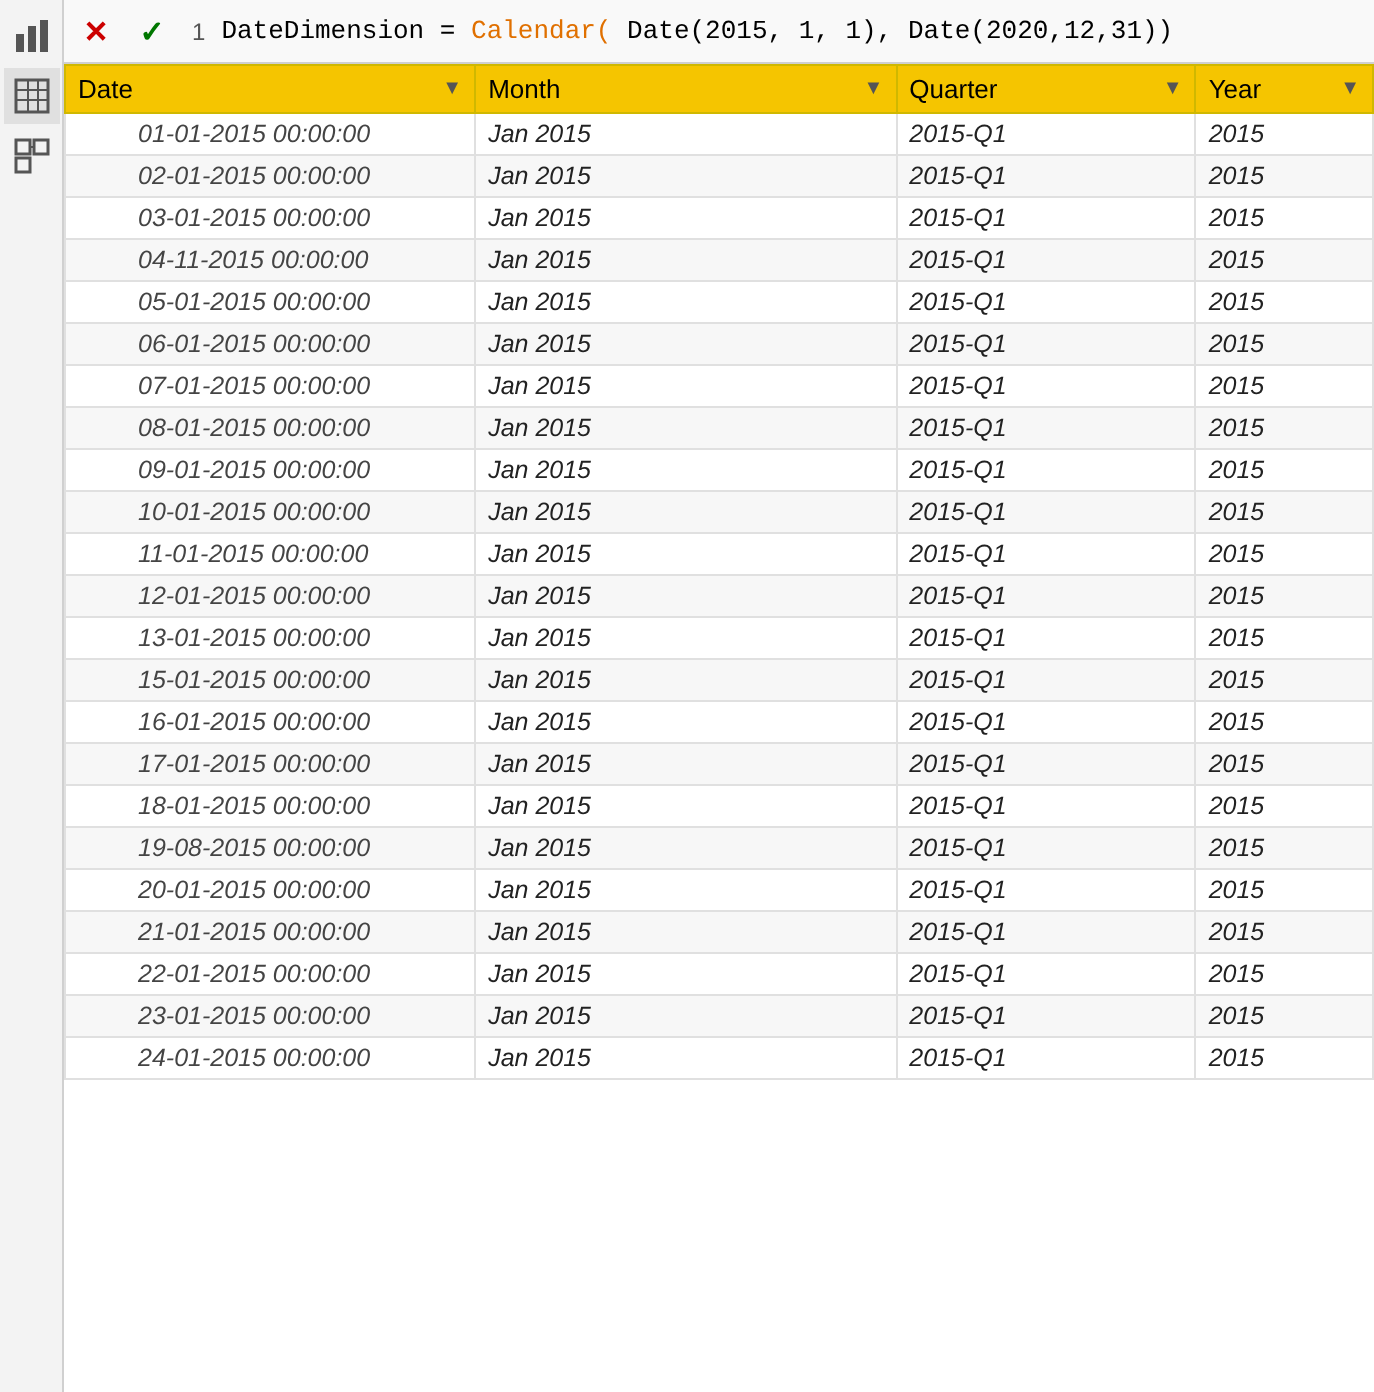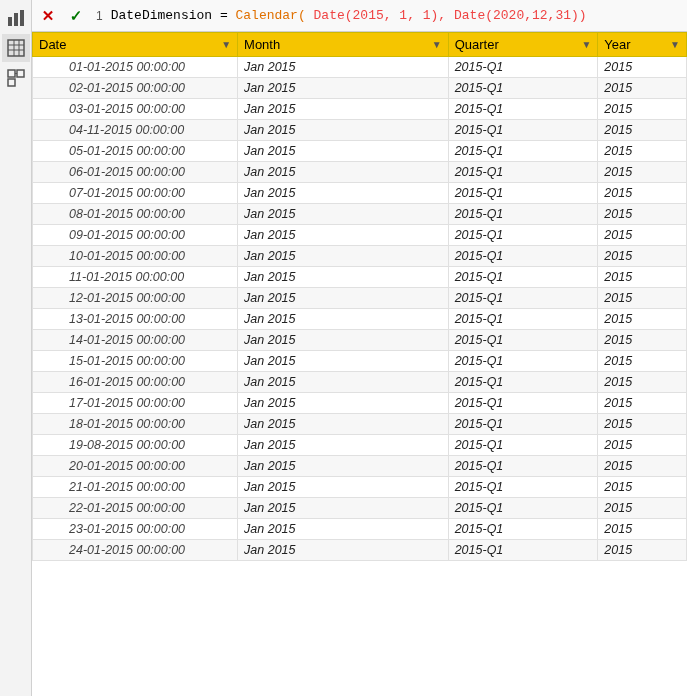--- a/index.html
+++ b/index.html
@@ -73,21 +73,21 @@
       color: #555;
       padding: 0 4px;
     }
     .formula-text {
       flex: 1;
       font-size: 13px;
       font-family: 'Courier New', monospace;
       color: #333;
     }
     .formula-text .kw-black { color: #000; }
-    .formula-text .kw-blue { color: #ef4444; }
+    .formula-text .kw-blue { color: #000000; }
     .formula-text .kw-orange { color: #e07000; }
 
     
     .table-area {
       flex: 1;
       overflow-y: auto;
       background: #fff;
     }
 
     table {
@@ -311,26 +311,20 @@
             <td>2015-Q1</td>
             <td>2015</td>
           </tr>
           <tr>
             <td class="col-date-cell">13-01-2015 00:00:00</td>
             <td>Jan 2015</td>
             <td>2015-Q1</td>
             <td>2015</td>
           </tr>
           <tr>
-            <td class="col-date-cell">14-01-2015 00:00:00</td>
-            <td>Jan 2015</td>
-            <td>2015-Q1</td>
-            <td>2015</td>
-          </tr>
-          <tr>
             <td class="col-date-cell">15-01-2015 00:00:00</td>
             <td>Jan 2015</td>
             <td>2015-Q1</td>
             <td>2015</td>
           </tr>
           <tr>
             <td class="col-date-cell">16-01-2015 00:00:00</td>
             <td>Jan 2015</td>
             <td>2015-Q1</td>
             <td>2015</td>

